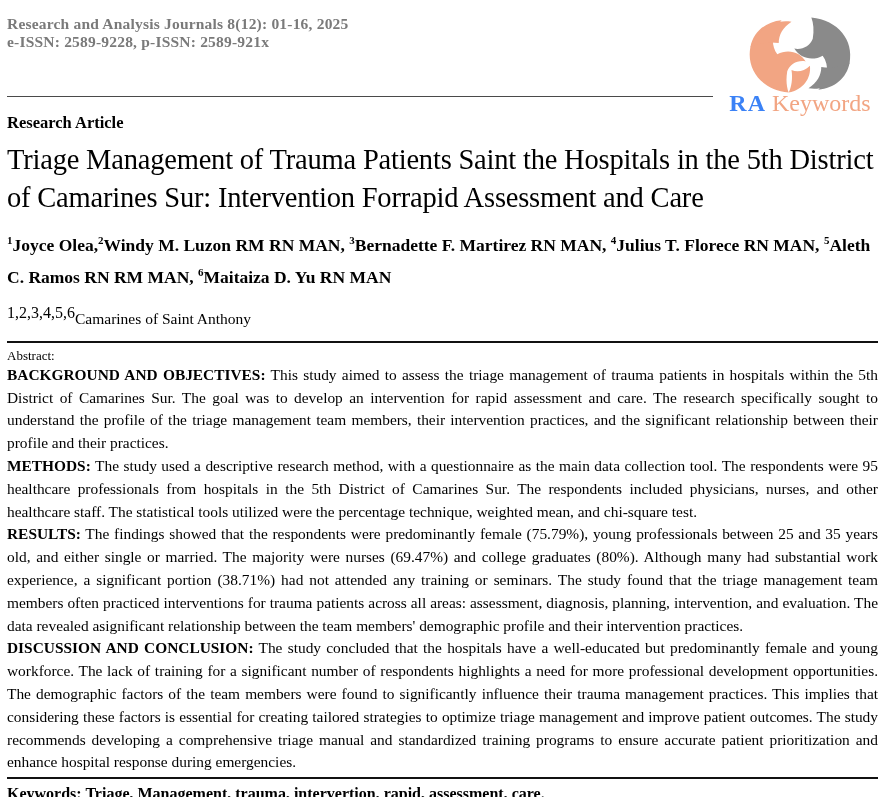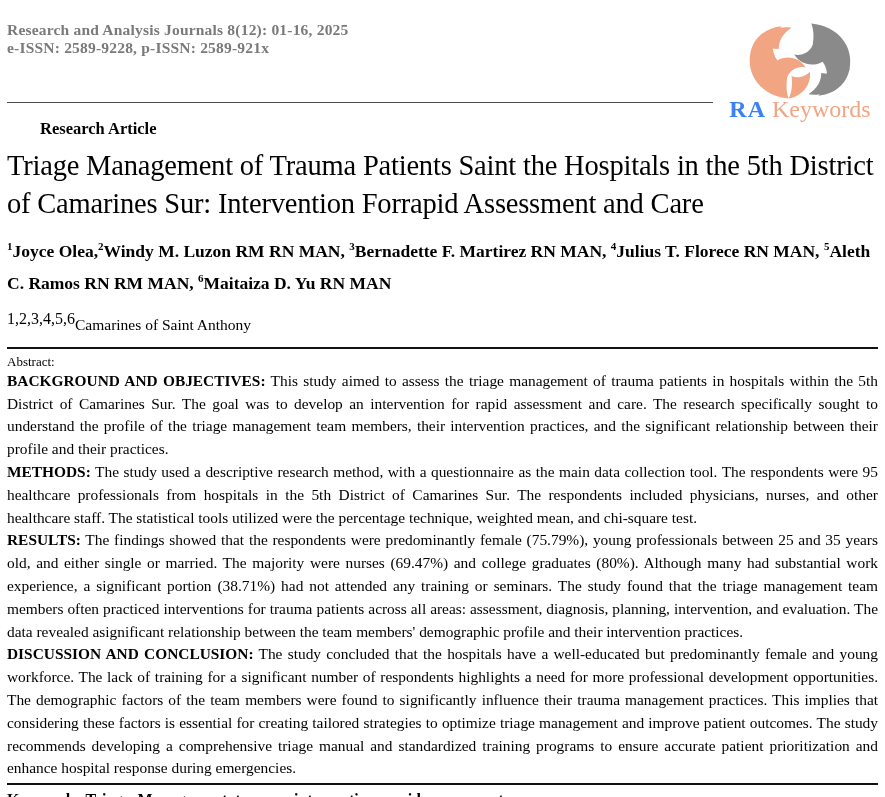--- a/index.html
+++ b/index.html
@@ -12,21 +12,21 @@
   html,body{background:#ffffff;}
   body{
     font-family:"Liberation Serif","DejaVu Serif",serif;
     color:#000;
   }
   .page{
     position:relative;
     width:885px;
     height:797px;
     background:#fff;
-    padding:18px 7px 0 7px;
+    padding:12px 7px 0 7px;
     overflow:hidden;
   }
   
   .masthead{position:relative;height:81px;}
   .journal-line1{
     font-size:15.5px;font-weight:bold;color:var(--head-gray);
     margin-top:3px;letter-spacing:.2px;
   }
   .journal-line2{
     font-size:15.5px;font-weight:bold;color:var(--head-gray);
@@ -40,21 +40,21 @@
     position:absolute;top:1px;right:2px;width:152px;text-align:center;z-index:2;
     background:#fff;
   }
   .logo svg{display:block;margin:0 auto;}
   .logo-text{font-size:24px;line-height:22px;margin-top:-2px;white-space:nowrap;}
   .logo-ra{font-weight:bold;color:#3b82f6;letter-spacing:1px;}
   .logo-journal{color:var(--peach);}
   .leaf-peach{fill:var(--peach);}
   .leaf-gray{fill:var(--logo-gray);}
   
-  .article-type{font-size:16.5px;font-weight:bold;margin-top:16px;margin-left:33px;}
+  .article-type{font-size:16.5px;font-weight:bold;margin-top:16px;}
   .title{
     font-size:28.5px;font-weight:normal;line-height:38px;
     margin-top:8px;letter-spacing:-.2px;
   }
   .authors{
     font-size:17.5px;font-weight:bold;line-height:27px;margin-top:10px;
   }
   .authors sup{font-size:11px;}
   .affiliation{font-size:15.5px;margin-top:13px;}
   .affiliation sup{font-size:16px;}

